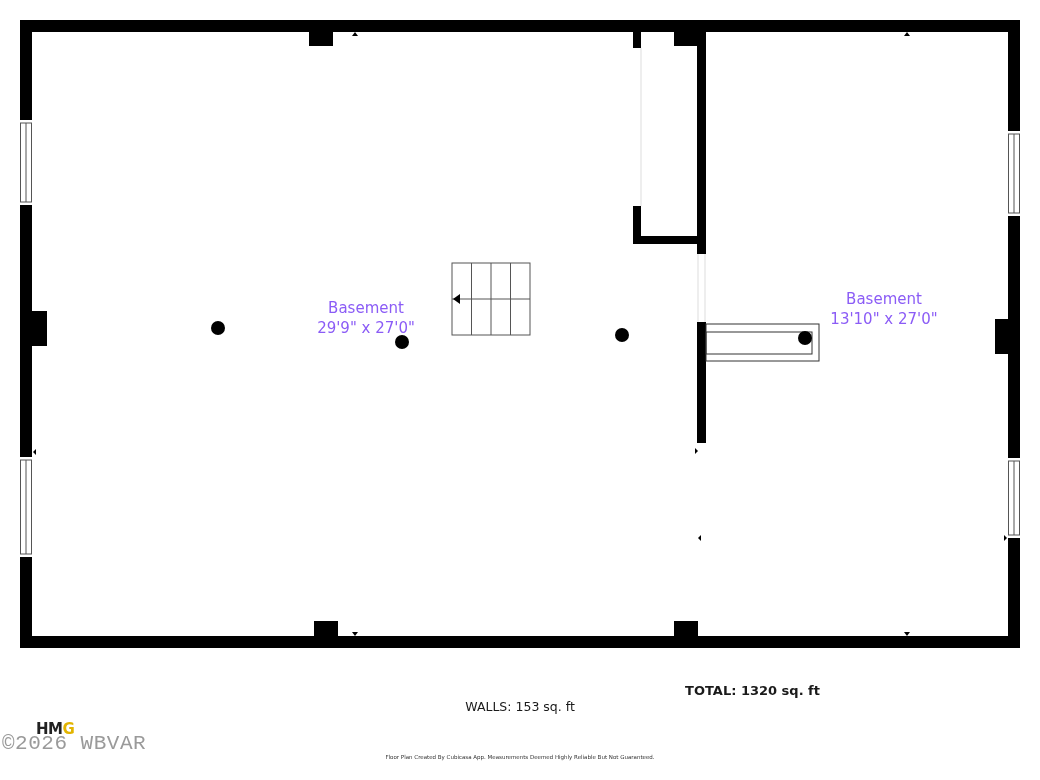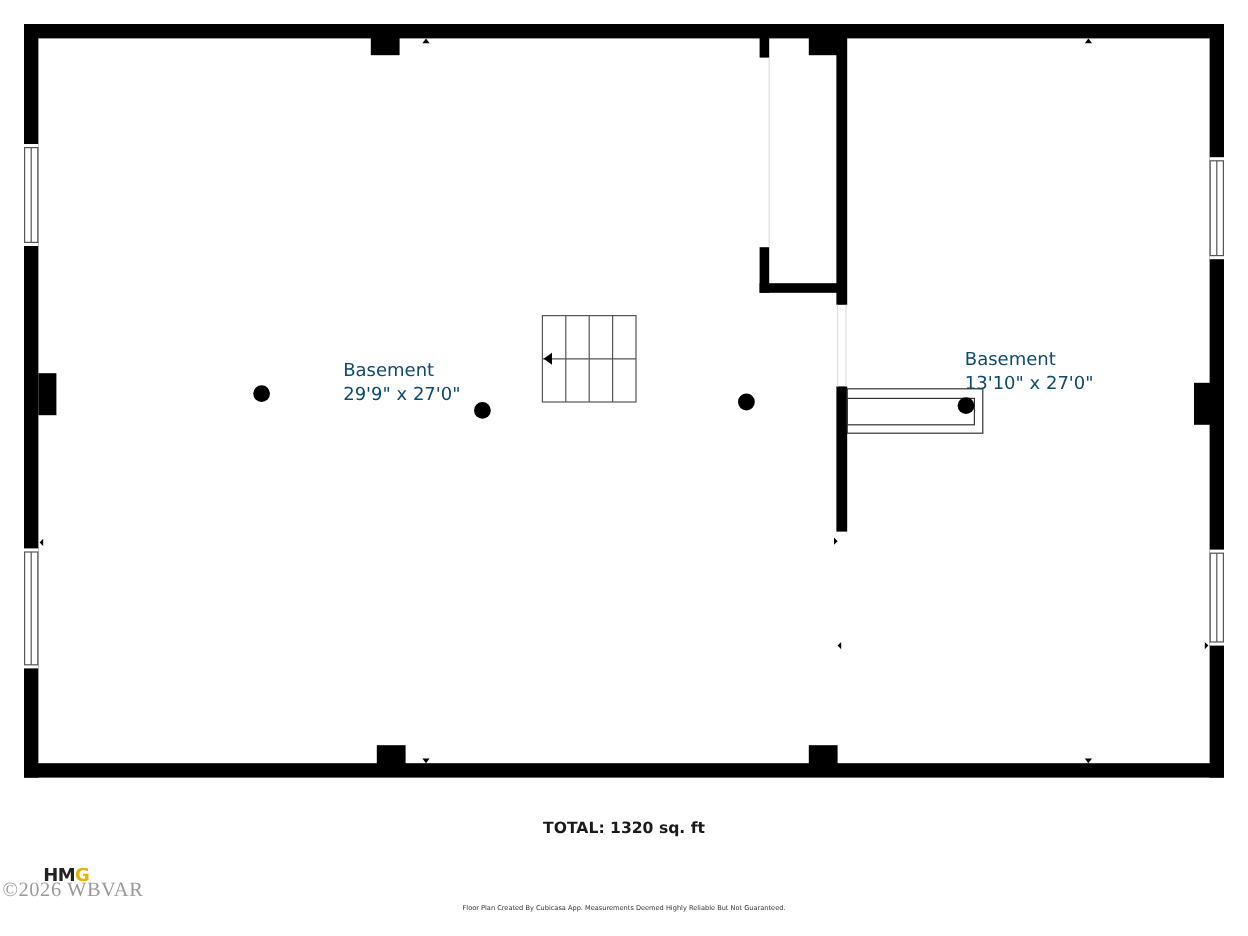--- a/index.html
+++ b/index.html
@@ -1,25 +1,25 @@
 <!DOCTYPE html>
 <html><head>
 <meta charset="utf-8">
 <style>
   html, body { margin:0; padding:0; background:#ffffff; }
   body { width:1040px; height:780px; position:relative; overflow:hidden; font-family:"DejaVu Sans", sans-serif; color:#111; }
   #plan { position:absolute; left:0; top:0; }
-  .room-label { position:absolute; text-align:left; font-size:15px; line-height:20px; color:#0c4a6e; font-family:"DejaVu Sans", sans-serif; }
+  .room-label { position:absolute; text-align:center; font-size:15px; line-height:20px; color:#8b5cf6; font-family:"DejaVu Sans", sans-serif; }
   .summary { position:absolute; left:220px; width:600px; top:683px; text-align:center; font-size:12.5px; line-height:15.5px; color:#1a1a1a; }
-  .summary .total { font-weight:bold; font-size:13px; }
+  .summary .total { font-weight:bold; font-size:13px;text-align:right; }
   .disclaimer { position:absolute; left:220px; width:600px; top:754px; text-align:center; font-size:5.5px; color:#333; }
   .watermark { position:absolute; left:2px; top:718px; width:160px; }
   .logo { position:absolute; left:34px; top:2px; font-weight:bold; font-size:15px; letter-spacing:-0.5px; color:#222; }
   .logo .g { color:#e2b400; }
-  .copyright { position:absolute; left:0; top:14px; font-size:17px; color:#9a9a9a; letter-spacing:0.5px; font-family:Liberation Serif, serif; font-weight:200; }
+  .copyright { position:absolute; left:0; top:14px; font-size:21px; color:#9a9a9a; letter-spacing:0.5px; font-family:Liberation Mono, monospace; font-weight:200; }
 </style>
 </head>
 <body>
 
 <svg id="plan" width="1040" height="670" viewBox="0 0 1040 670" xmlns="http://www.w3.org/2000/svg">
 
   <g fill="#000">
     <rect x="20" y="20" width="1000" height="12"></rect>
     <rect x="20" y="636" width="1000" height="12"></rect>
     <rect x="20" y="20" width="12" height="628"></rect>
@@ -108,20 +108,21 @@
   <div>29'9" x 27'0"</div>
 </div>
 
 <div class="room-label" style="left:804px; top:289px; width:160px;">
   <div>Basement</div>
   <div>13'10" x 27'0"</div>
 </div>
 
 <div class="summary">
   <div class="total">TOTAL: 1320 sq. ft</div>
+  <div>WALLS: 153 sq. ft</div>
 </div>
 
 <div class="disclaimer">Floor Plan Created By Cubicasa App. Measurements Deemed Highly Reliable But Not Guaranteed.</div>
 
 <div class="watermark">
   <div class="logo"><span>HM</span><span class="g">G</span></div>
   <div class="copyright">©2026 WBVAR</div>
 </div>
 
 </body></html>

